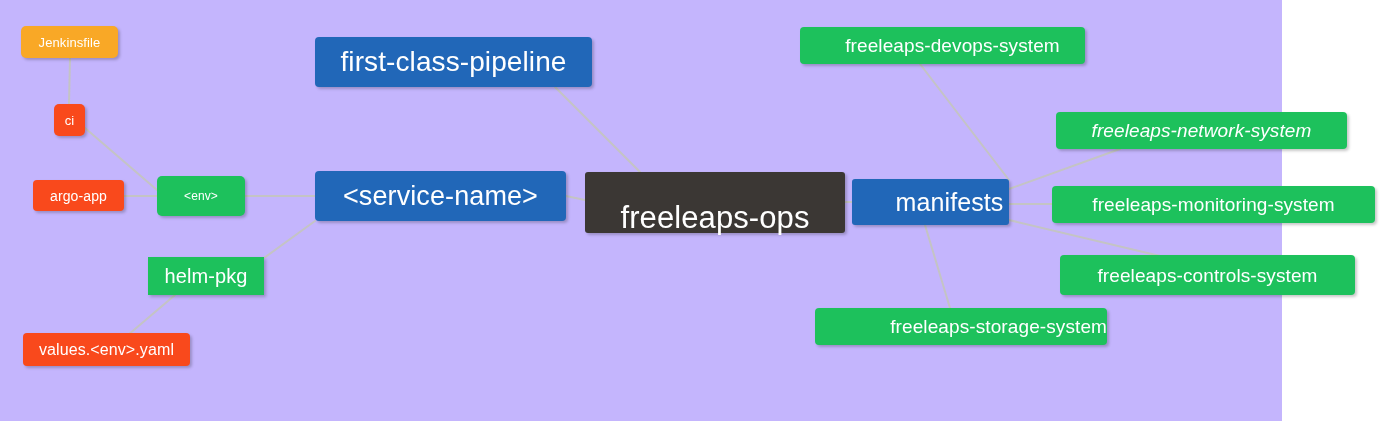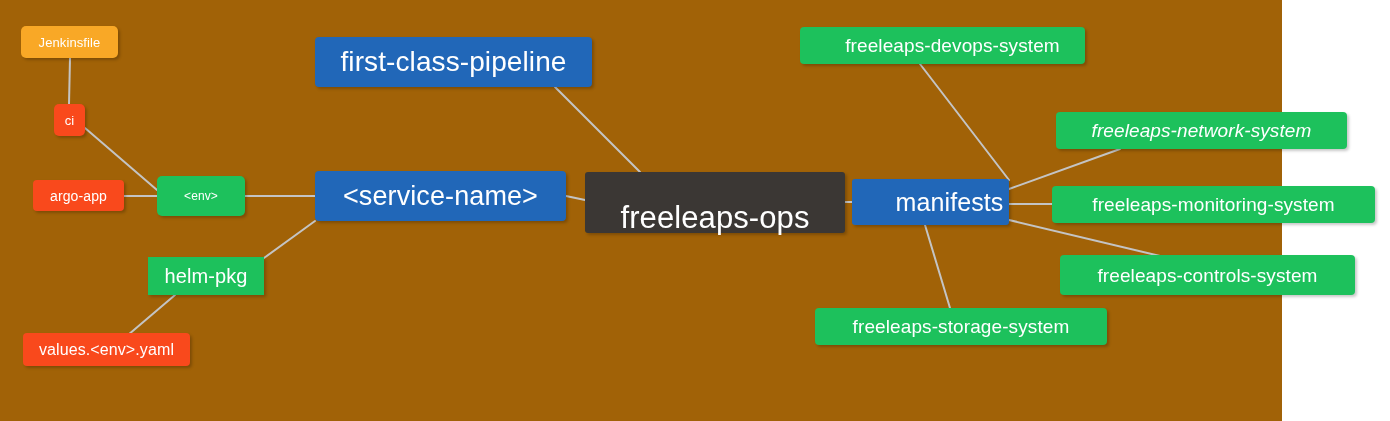--- a/index.html
+++ b/index.html
@@ -10,21 +10,21 @@
   body {
     font-family: "Liberation Sans", sans-serif;
     width: 1390px;
     height: 421px;
     overflow: hidden;
   }
   #mindmap {
     position: relative;
     width: 1282px;
     height: 421px;
-    background: #a16207;
+    background: #c4b5fd;
   }
   #edge-layer {
     position: absolute;
     left: 0;
     top: 0;
     width: 1390px;
     height: 421px;
     pointer-events: none;
   }
   .node {
@@ -101,17 +101,17 @@
       </div>
       <div class="node" style="left: 1056px; top: 112px; width: 291px; height: 37px; background: rgb(29, 193, 92); font-size: 19px; border-radius: 4px; font-style: italic;">
         <span>freeleaps-network-system</span>
       </div>
       <div class="node" style="left: 1052px; top: 186px; width: 323px; height: 37px; background: rgb(29, 193, 92); font-size: 19px; border-radius: 4px;">
         <span>freeleaps-monitoring-system</span>
       </div>
       <div class="node" style="left: 1060px; top: 255px; width: 295px; height: 40px; background: rgb(29, 193, 92); font-size: 19px; border-radius: 4px;">
         <span>freeleaps-controls-system</span>
       </div>
-      <div class="node" style="left: 815px; top: 308px; width: 292px; height: 37px; background: rgb(29, 193, 92); font-size: 19px; border-radius: 4px;">
+      <div class="node" style="left: 815px; top: 308px; width: 292px; height: 37px; background: rgb(29, 193, 92); font-size: 19px; border-radius: 4px; justify-content: flex-end;">
         <span>freeleaps-storage-system</span>
       </div>
     </div>
 </div>
 
 </body></html>

